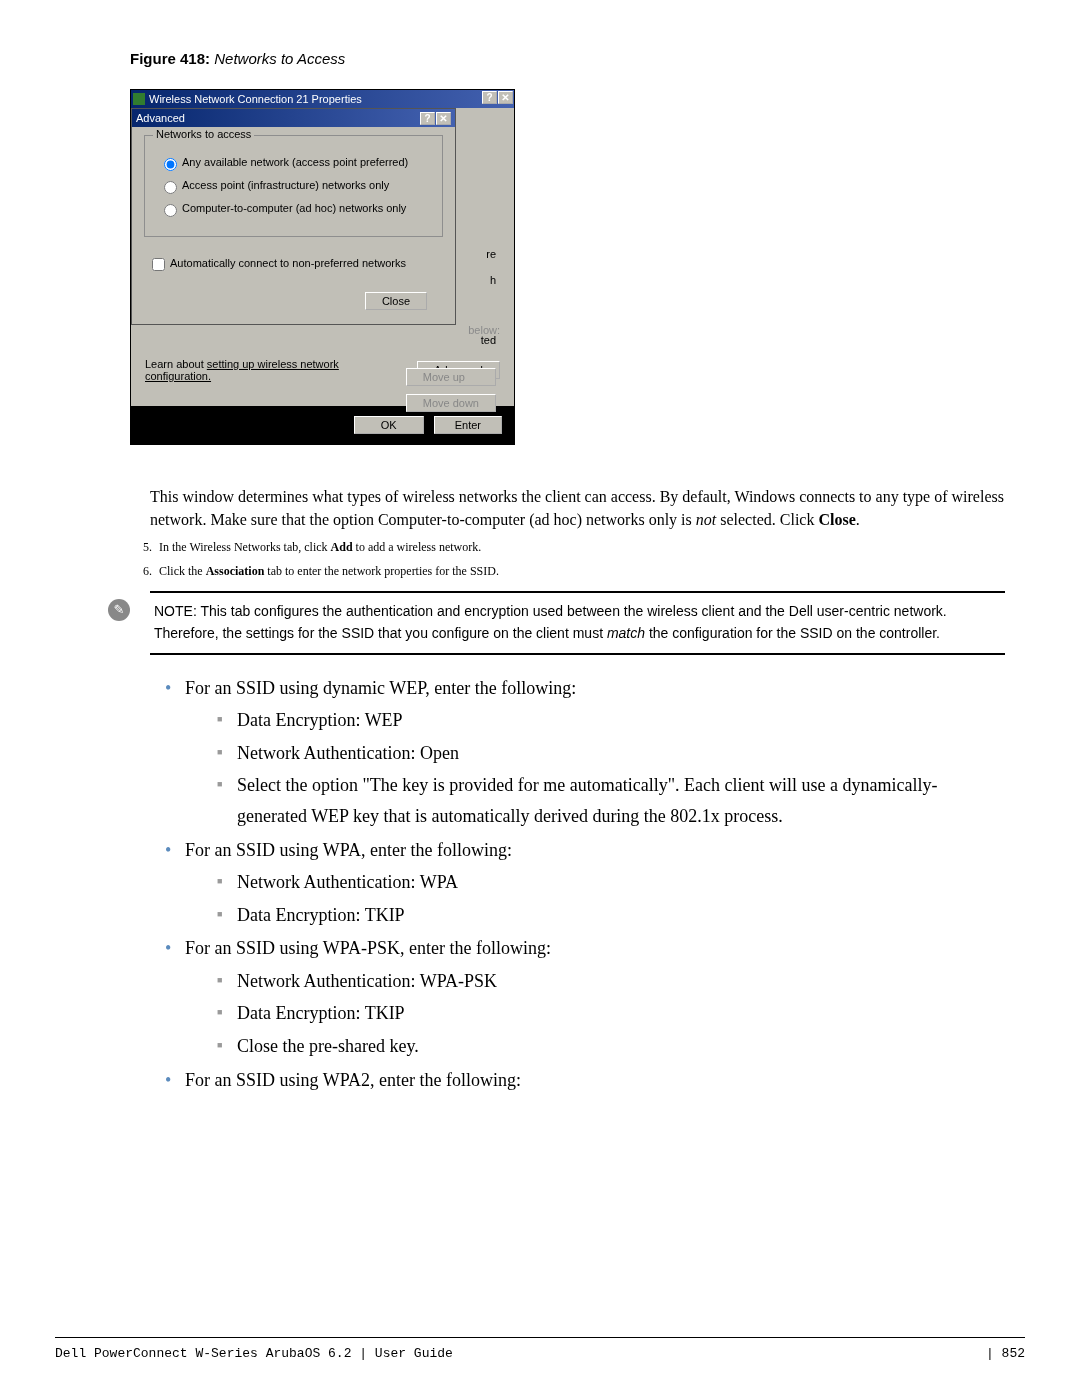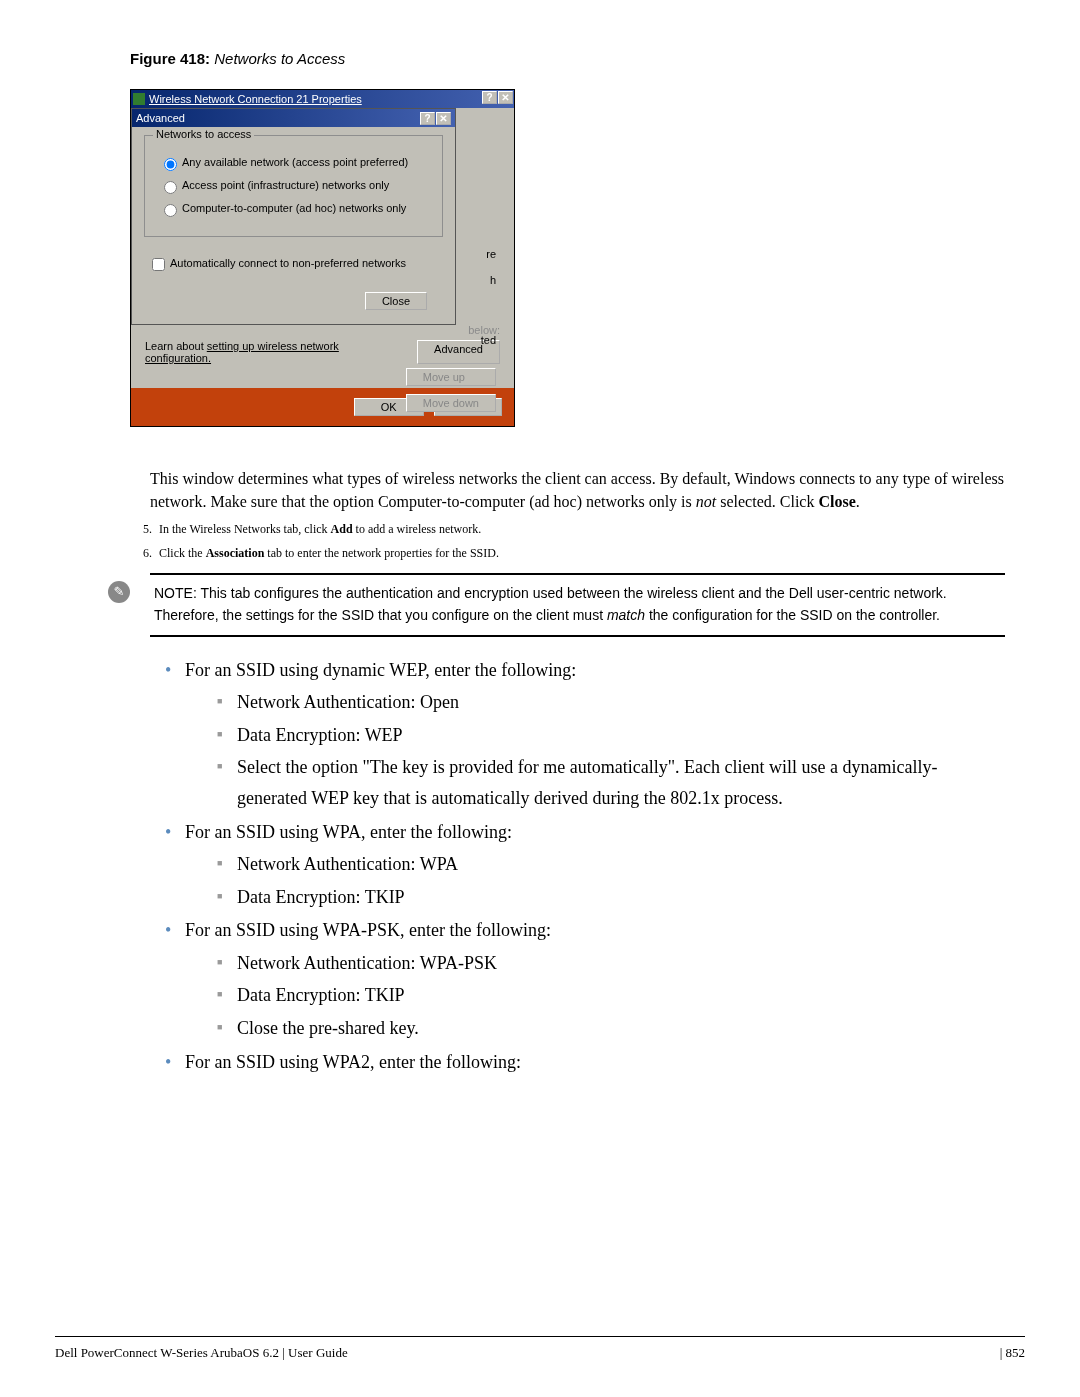--- a/index.html
+++ b/index.html
@@ -3,21 +3,21 @@
 <meta charset="utf-8">
 <style>
   * { box-sizing: border-box; }
   body { margin: 0; padding: 0; font-family: Arial, Helvetica, sans-serif; background: #fff; width: 1080px; }
   .page { width: 1080px; height: 1397px; position: relative; padding: 50px 55px 30px 55px; }
   .fig-caption { font-size: 15px; margin-left: 75px; margin-bottom: 22px; }
   .fig-caption .bold { font-weight: bold; }
   .fig-caption .ital { font-style: italic; }
   .screenshot-wrap { margin-left: 75px; margin-bottom: 40px; }
   .win { width: 385px; border: 1px solid #000; background: #c1bfb7; position: relative; font-family: Tahoma, sans-serif; font-size: 11px; }
-  .titlebar { height: 18px; background: linear-gradient(to right,#06266d,#4361b0); color: #fff; display: flex; align-items: center; padding: 0 2px; position: relative; text-decoration: underline; }
+  .titlebar { height: 18px; background: linear-gradient(to right,#06266d,#4361b0); color: #fff; display: flex; align-items: center; padding: 0 2px; position: relative; }
   .titlebar .ticon { width: 12px; height: 12px; background: #317d2f; margin-right: 4px; display:inline-block; }
   .titlebar .ttxt { font-size: 11px; }
   .titlebuttons { position: absolute; right: 1px; top: 1px; display: flex; gap: 1px; }
   .tb { width: 15px; height: 13px; background: #c1bfb7; border: 1px outset #fff; font-size: 10px; line-height: 11px; text-align: center; cursor: default; font-weight: bold; }
   .adv-dialog { position: absolute; top: 18px; left: 0px; width: 325px; background: #c1bfb7; border: 1px solid #555; z-index: 10; }
   .adv-title { height: 18px; background: linear-gradient(to right,#06266d,#4361b0); color: #fff; display: flex; align-items: center; padding: 0 4px; justify-content: space-between; }
   .adv-body { padding: 8px 12px 14px 12px; }
   .group { border: 1px solid #8e8e8e; padding: 12px 10px 12px 10px; position: relative; margin-bottom: 18px; }
   .group-label { position: absolute; top: -8px; left: 8px; background: #c1bfb7; padding: 0 3px; }
   .radio-row { margin: 7px 0 7px 4px; }
@@ -25,39 +25,39 @@
   .chk-row { margin: 4px 0 18px 4px; }
   .chk-row input { margin-right: 5px; vertical-align: middle; }
   .btn { display: inline-block; background: #c1bfb7; border: 1px outset #fff; padding: 2px 16px; font-size: 11px; cursor: default; }
   .btn-disabled { color: #888; }
   .adv-close-row { text-align: right; padding-right: 16px; }
   .win-body { padding: 140px 14px 14px 14px; position: relative; }
   .partial-text { position: absolute; right: 18px; font-size: 11px; }
   .below-label { color:#8b8b8b; font-size:11px; margin-top: 76px; margin-left:14px;text-align:right; }
   .rightbtns { position: absolute; right: 18px; top: 260px; display:flex;flex-direction:column;gap:8px;justify-content:flex-end;}
   .rowbtns { margin-top: 42px; display:flex;gap:8px; margin-left:-2px;}
-  .learnrow { display:flex;justify-content:space-between;margin-top:4px;margin-bottom:10px;}
+  .learnrow { display:flex;justify-content:space-between;align-items:center;margin-top:22px;margin-bottom:10px;}
   .learnrow .lk { font-size:11px; }
   .learnrow a { color:#000; text-decoration: underline; }
-  .okrow { background:#c2410c; padding:10px 12px;text-align:right;border-top:0px solid #888;display:flex;justify-content:flex-end;gap:10px;}
+  .okrow { background:#000000; padding:10px 12px;text-align:right;border-top:0px solid #888;display:flex;justify-content:flex-end;gap:10px;}
   .body-text { margin-left: 95px; margin-right: 20px; font-size: 16px; line-height: 1.45; font-family: Georgia, 'Times New Roman', serif; }
   .body-text p { margin: 0 0 4px 0; }
   .ital { font-style: italic; }
   .bold { font-weight: bold; }
   ol.steps { margin: 6px 0 10px 72px; padding: 0; list-style: decimal; font-size: 12px; line-height: 1.7; font-family: Georgia, 'Times New Roman', serif; }
   ol.steps li { margin: 0 20px 3px 28px; padding-left: 4px; }
   .note-block { margin: 0 20px 18px 95px; border-top: 2px solid #000; border-bottom: 2px solid #000; padding: 8px 4px; font-size: 14px; line-height: 1.55; font-family: Arial, sans-serif; position: relative; }
   .note-icon { position: absolute; left: -42px; top: 6px; width: 22px; height: 22px; border-radius: 50%; background: #888; display:flex;align-items:center;justify-content:center;color:#fff;font-size:13px;}
   ul.bul { margin: 16px 20px 0 110px; padding: 0; list-style: none; font-size: 18px; line-height: 1.7; font-family: Georgia, 'Times New Roman', serif; }
   ul.bul > li { position: relative; padding-left: 20px; margin: 0 0 3px 0; }
   ul.bul > li::before { content: "•"; color: #5b8bbd; position: absolute; left: 0; font-size: 18px; }
   ul.sub { margin: 2px 0 2px 32px; padding: 0; list-style: none; }
   ul.sub > li { position: relative; padding-left: 20px; margin: 0 0 2px 0; }
   ul.sub > li::before { content: "■"; color: #9a9a9a; position: absolute; left: 0; font-size: 9px; top: 7px; }
-  .footer { position: absolute; left: 55px; right: 55px; bottom: 36px; border-top: 1px solid #000; padding-top: 8px; display: flex; justify-content: space-between; font-size: 13px; font-family: Liberation Serif, serif; }
+  .footer { position: absolute; left: 55px; right: 55px; bottom: 36px; border-top: 1px solid #000; padding-top: 8px; display: flex; justify-content: space-between; font-size: 13px; font-family: Liberation Mono, monospace; }
 </style>
 </head>
 <body>
 
 <div class="page">
   <div class="fig-caption">
     <span class="bold">Figure 418:</span>
     <span class="ital">Networks to Access</span>
   </div>
 
@@ -128,22 +128,22 @@
   </ol>
 
   <div class="note-block">
     <div class="note-icon">✎</div>
     <span>NOTE: This tab configures the authentication and encryption used between the wireless client and the Dell user-centric network. Therefore, the settings for the SSID that you configure on the client must </span><span class="ital">match</span><span> the configuration for the SSID on the controller.</span>
   </div>
 
   <ul class="bul">
     <li><span>For an SSID using dynamic WEP, enter the following:</span>
       <ul class="sub">
+        <li><span>Data Encryption: WEP</span></li>
         <li><span>Network Authentication: Open</span></li>
-        <li><span>Data Encryption: WEP</span></li>
         <li><span>Select the option "The key is provided for me automatically". Each client will use a dynamically-generated WEP key that is automatically derived during the 802.1x process.</span></li>
       </ul>
     </li>
     <li><span>For an SSID using WPA, enter the following:</span>
       <ul class="sub">
         <li><span>Network Authentication: WPA</span></li>
         <li><span>Data Encryption: TKIP</span></li>
       </ul>
     </li>
     <li><span>For an SSID using WPA-PSK, enter the following:</span>

